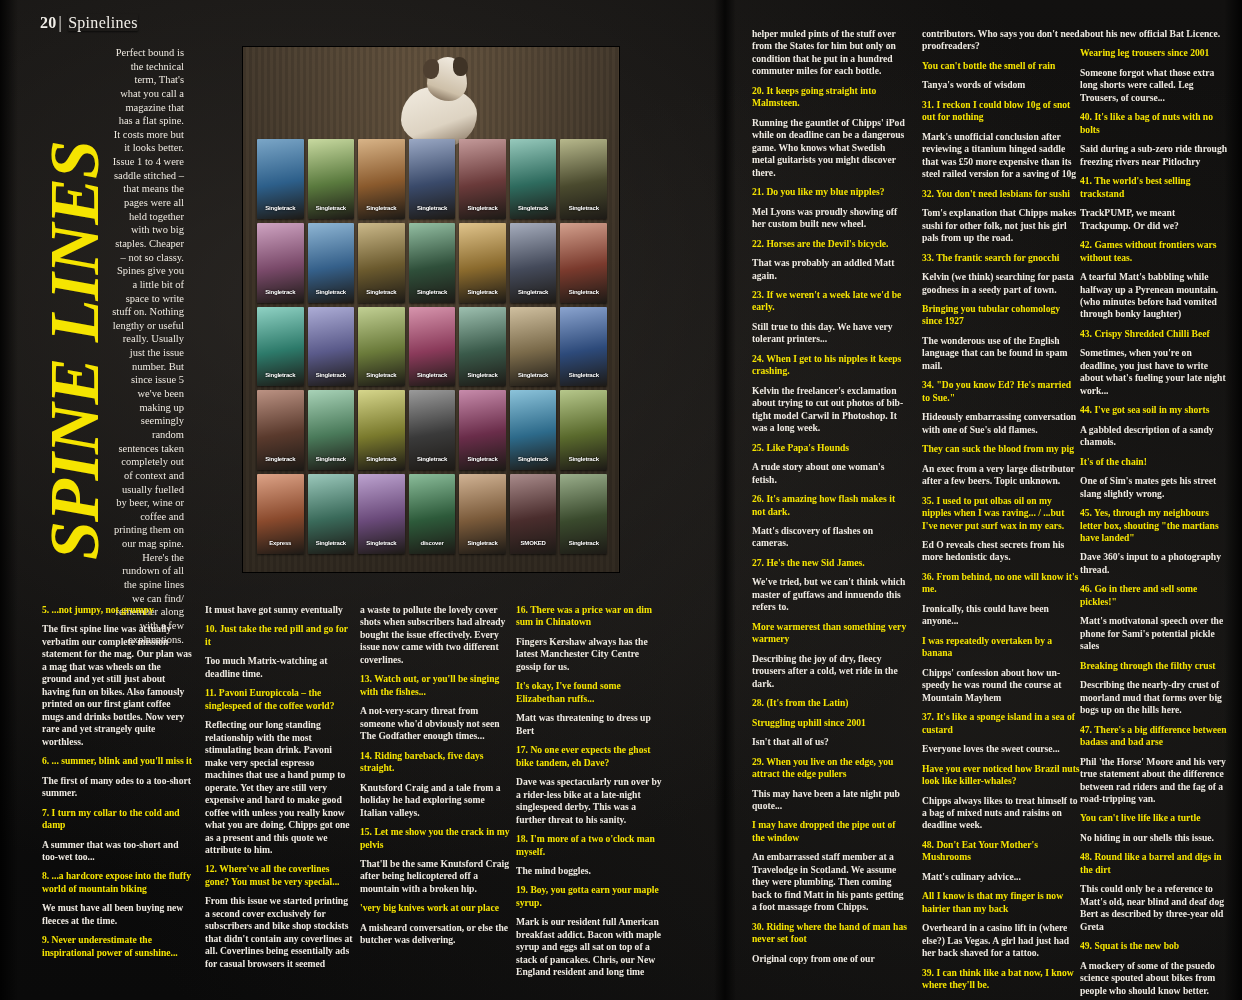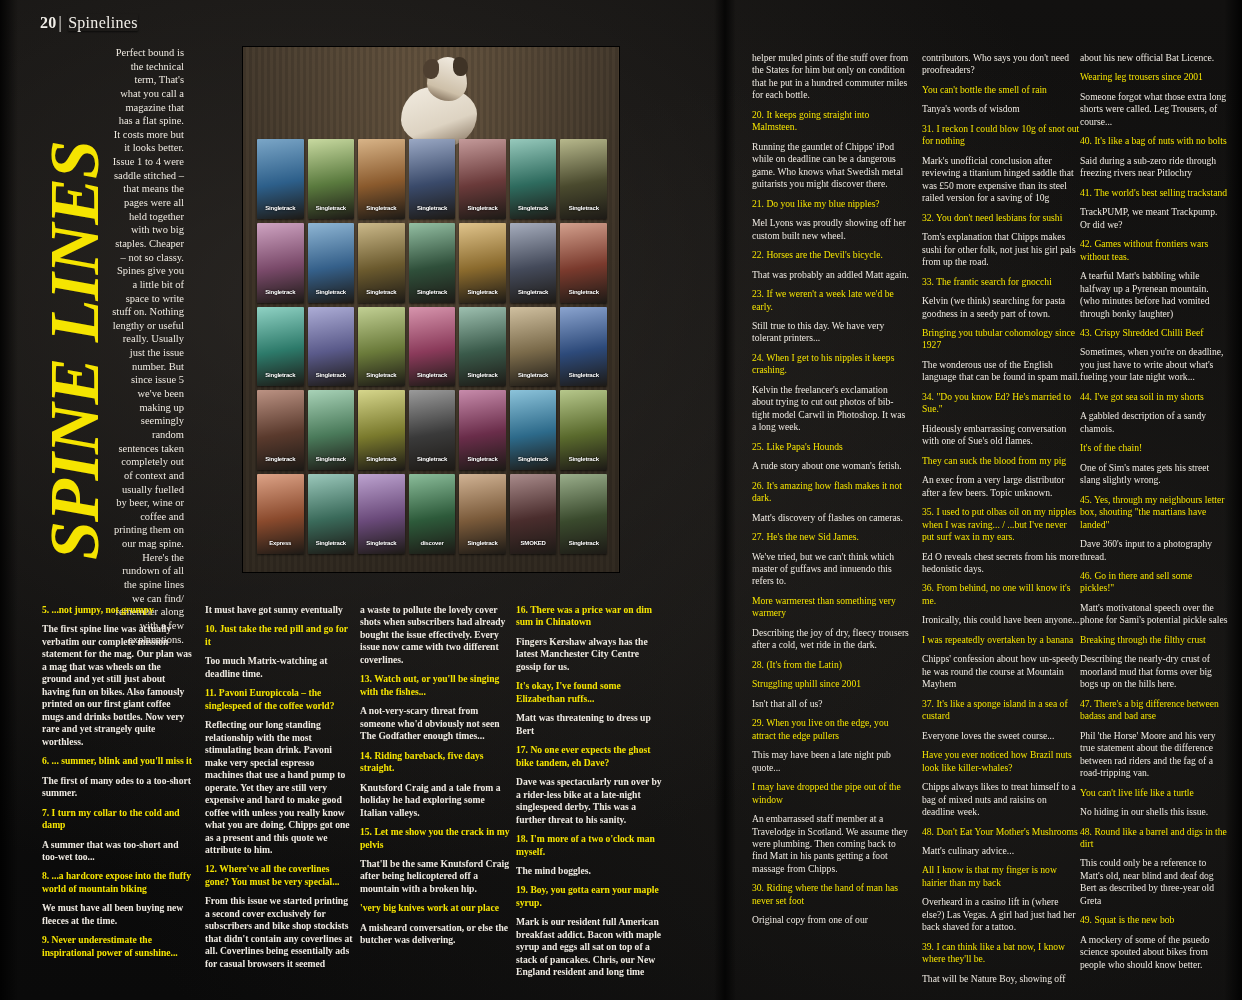--- a/index.html
+++ b/index.html
@@ -90,21 +90,21 @@
   .txt{color:#efeae2;}
 
   
   .lcol{top:604px;width:150px;font-weight:bold;}
   .lc1{left:42px;}
   .lc2{left:205px;}
   .lc3{left:360px;}
   .lc4{left:516px;}
 
   
-  .rcol{top:52px;width:158px;}
+  .rcol{top:28px;width:158px;font-weight:bold;}
   .rc1{left:752px;}
   .rc2{left:922px;}
   .rc3{left:1072px;width:148px;margin-left:8px;}
 
   .fold-left{position:absolute;left:0;top:0;width:18px;height:100%;
     background:linear-gradient(90deg,rgba(0,0,0,.85),rgba(0,0,0,0));}
   .fold-right{position:absolute;right:0;top:0;width:18px;height:100%;
     background:linear-gradient(270deg,rgba(0,0,0,.85),rgba(0,0,0,0));}
 </style>
 </head>

